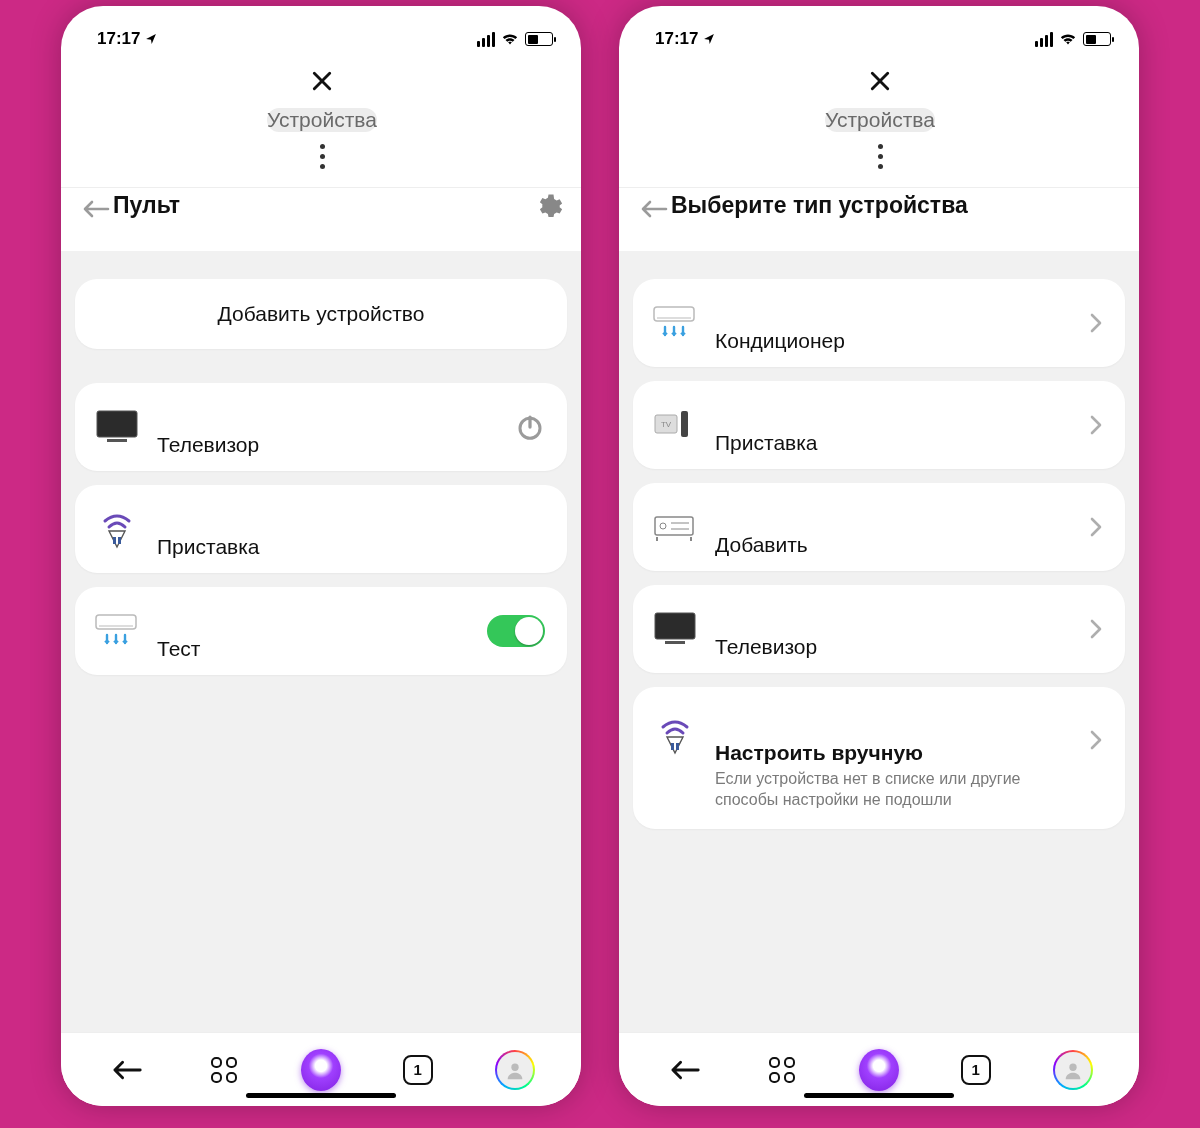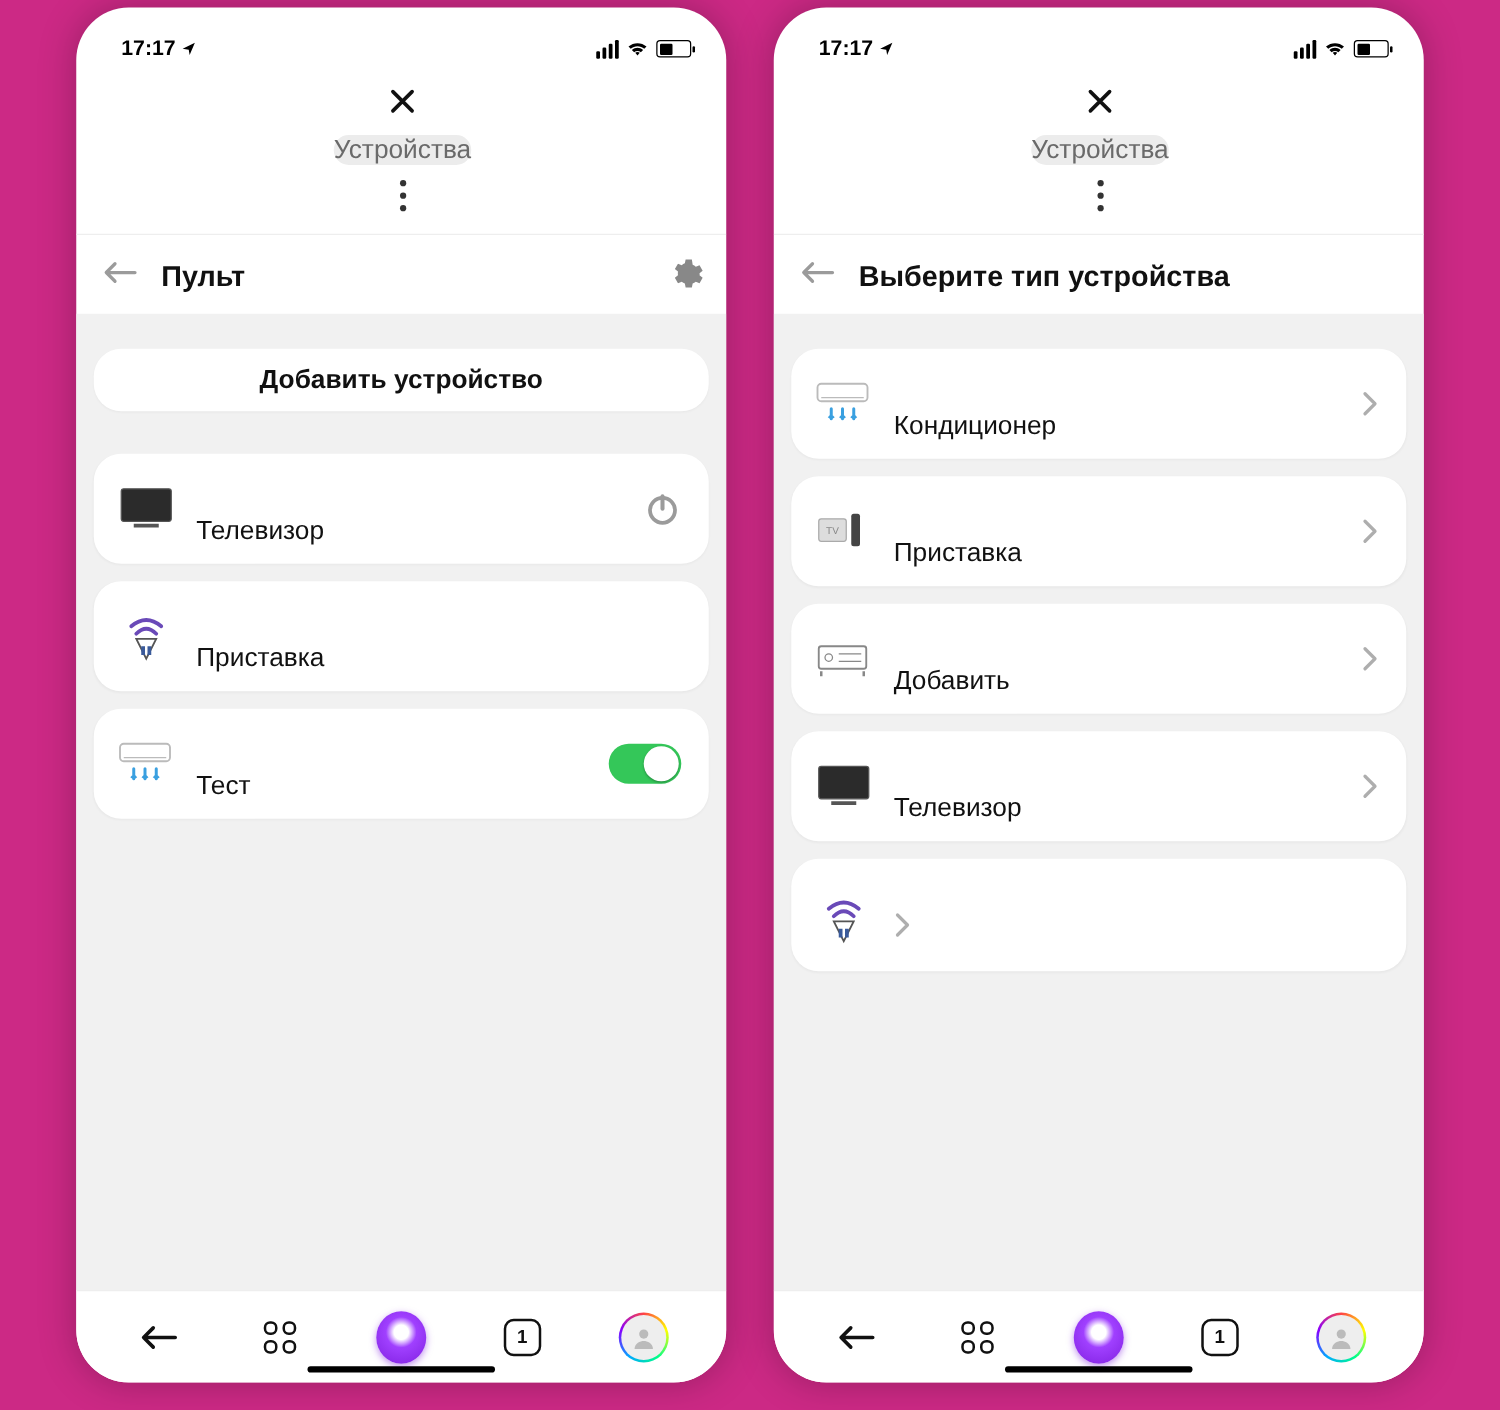--- a/index.html
+++ b/index.html
@@ -46,38 +46,38 @@
   .x-icon svg { width:22px; height:22px; }
   .pill {
     flex:1; height:52px; background:#ececec; border-radius:26px;
     display:flex; align-items:center; justify-content:center;
     font-size:21px; color:#6a6a6a; cursor:pointer;
   }
   .kebab { width:26px; display:flex; flex-direction:column; align-items:center; gap:5px; cursor:pointer;}
   .kebab span { width:5px; height:5px; background:#333; border-radius:50%; }
 
   .section-header {
-    height:64px; display:flex; align-items:flex-end; gap:16px;
-    padding: 16px 18px;
+    height:64px; display:flex; align-items:flex-start; 
+    padding: 4px 18px;
     border-top:1px solid #eee;
   }
   .back-arrow { width:34px; height:34px; display:flex; align-items:center; justify-content:center; cursor:pointer;}
   .back-arrow svg { width:28px; height:20px; }
   .sect-title { font-size:23px; font-weight:700; color:#111; flex:1;}
   .gear { width:30px; height:30px; cursor:pointer; }
 
   .content {
     flex:1; background:#f1f1f1; padding:28px 14px 10px;
     display:flex; flex-direction:column; gap:14px;
     overflow:hidden;
   }
   .big-btn {
-    background:#fff; border-radius:22px; height:50px;
+    background:#fff; border-radius:22px; height:70px;
     display:flex; align-items:center; justify-content:center;
-    font-size:21px; font-weight:700; color:#111; cursor:pointer;
+    font-size:21px; font-weight:400; color:#111; cursor:pointer;
     box-shadow: 0 1px 2px rgba(0,0,0,.04);
     text-align: right;
   }
   .card {
     background:#fff; border-radius:22px; min-height:82px;
     display:flex; align-items:center; padding:14px 22px 14px 16px;
     gap:18px; cursor:pointer;
     box-shadow: 0 1px 2px rgba(0,0,0,.04);
   }
   .card .ic { width:48px; height:48px; display:flex; align-items:center; justify-content:flex-end; }
@@ -372,20 +372,24 @@
     <div class="card" style="align-items:flex-start; padding-top:18px; padding-bottom:18px;">
       <span class="ic" style="margin-top:6px;">
         <svg width="44" height="44" viewBox="0 0 44 44">
             <path d="M10 14 Q22 4 34 14" stroke="#6a4ab8" stroke-width="3" fill="none" stroke-linecap="round"></path>
             <path d="M14 20 Q22 12 30 20" stroke="#6a4ab8" stroke-width="3" fill="none" stroke-linecap="round"></path>
             <path d="M14 24 L30 24 L22 40 Z" fill="#fff" stroke="#555" stroke-width="1.4"></path>
             <rect x="18" y="30" width="3" height="7" fill="#3a5a9a"></rect>
             <rect x="23" y="30" width="3" height="7" fill="#3a5a9a"></rect>
           </svg>
       </span>
+      <span class="lbl">
+        <div class="title2">Настроить вручную</div>
+        <div class="sub">Если устройства нет в списке или другие способы настройки не подошли</div>
+      </span>
       <svg class="chev" viewBox="0 0 14 22" style="margin-top:24px;">
           <path d="M3 3 L11 11 L3 19"></path>
         </svg>
     </div>
 
   </div>
 
   <div class="bottom-bar">
     <div class="bot-ic">
         <svg width="32" height="22" viewBox="0 0 28 20">

